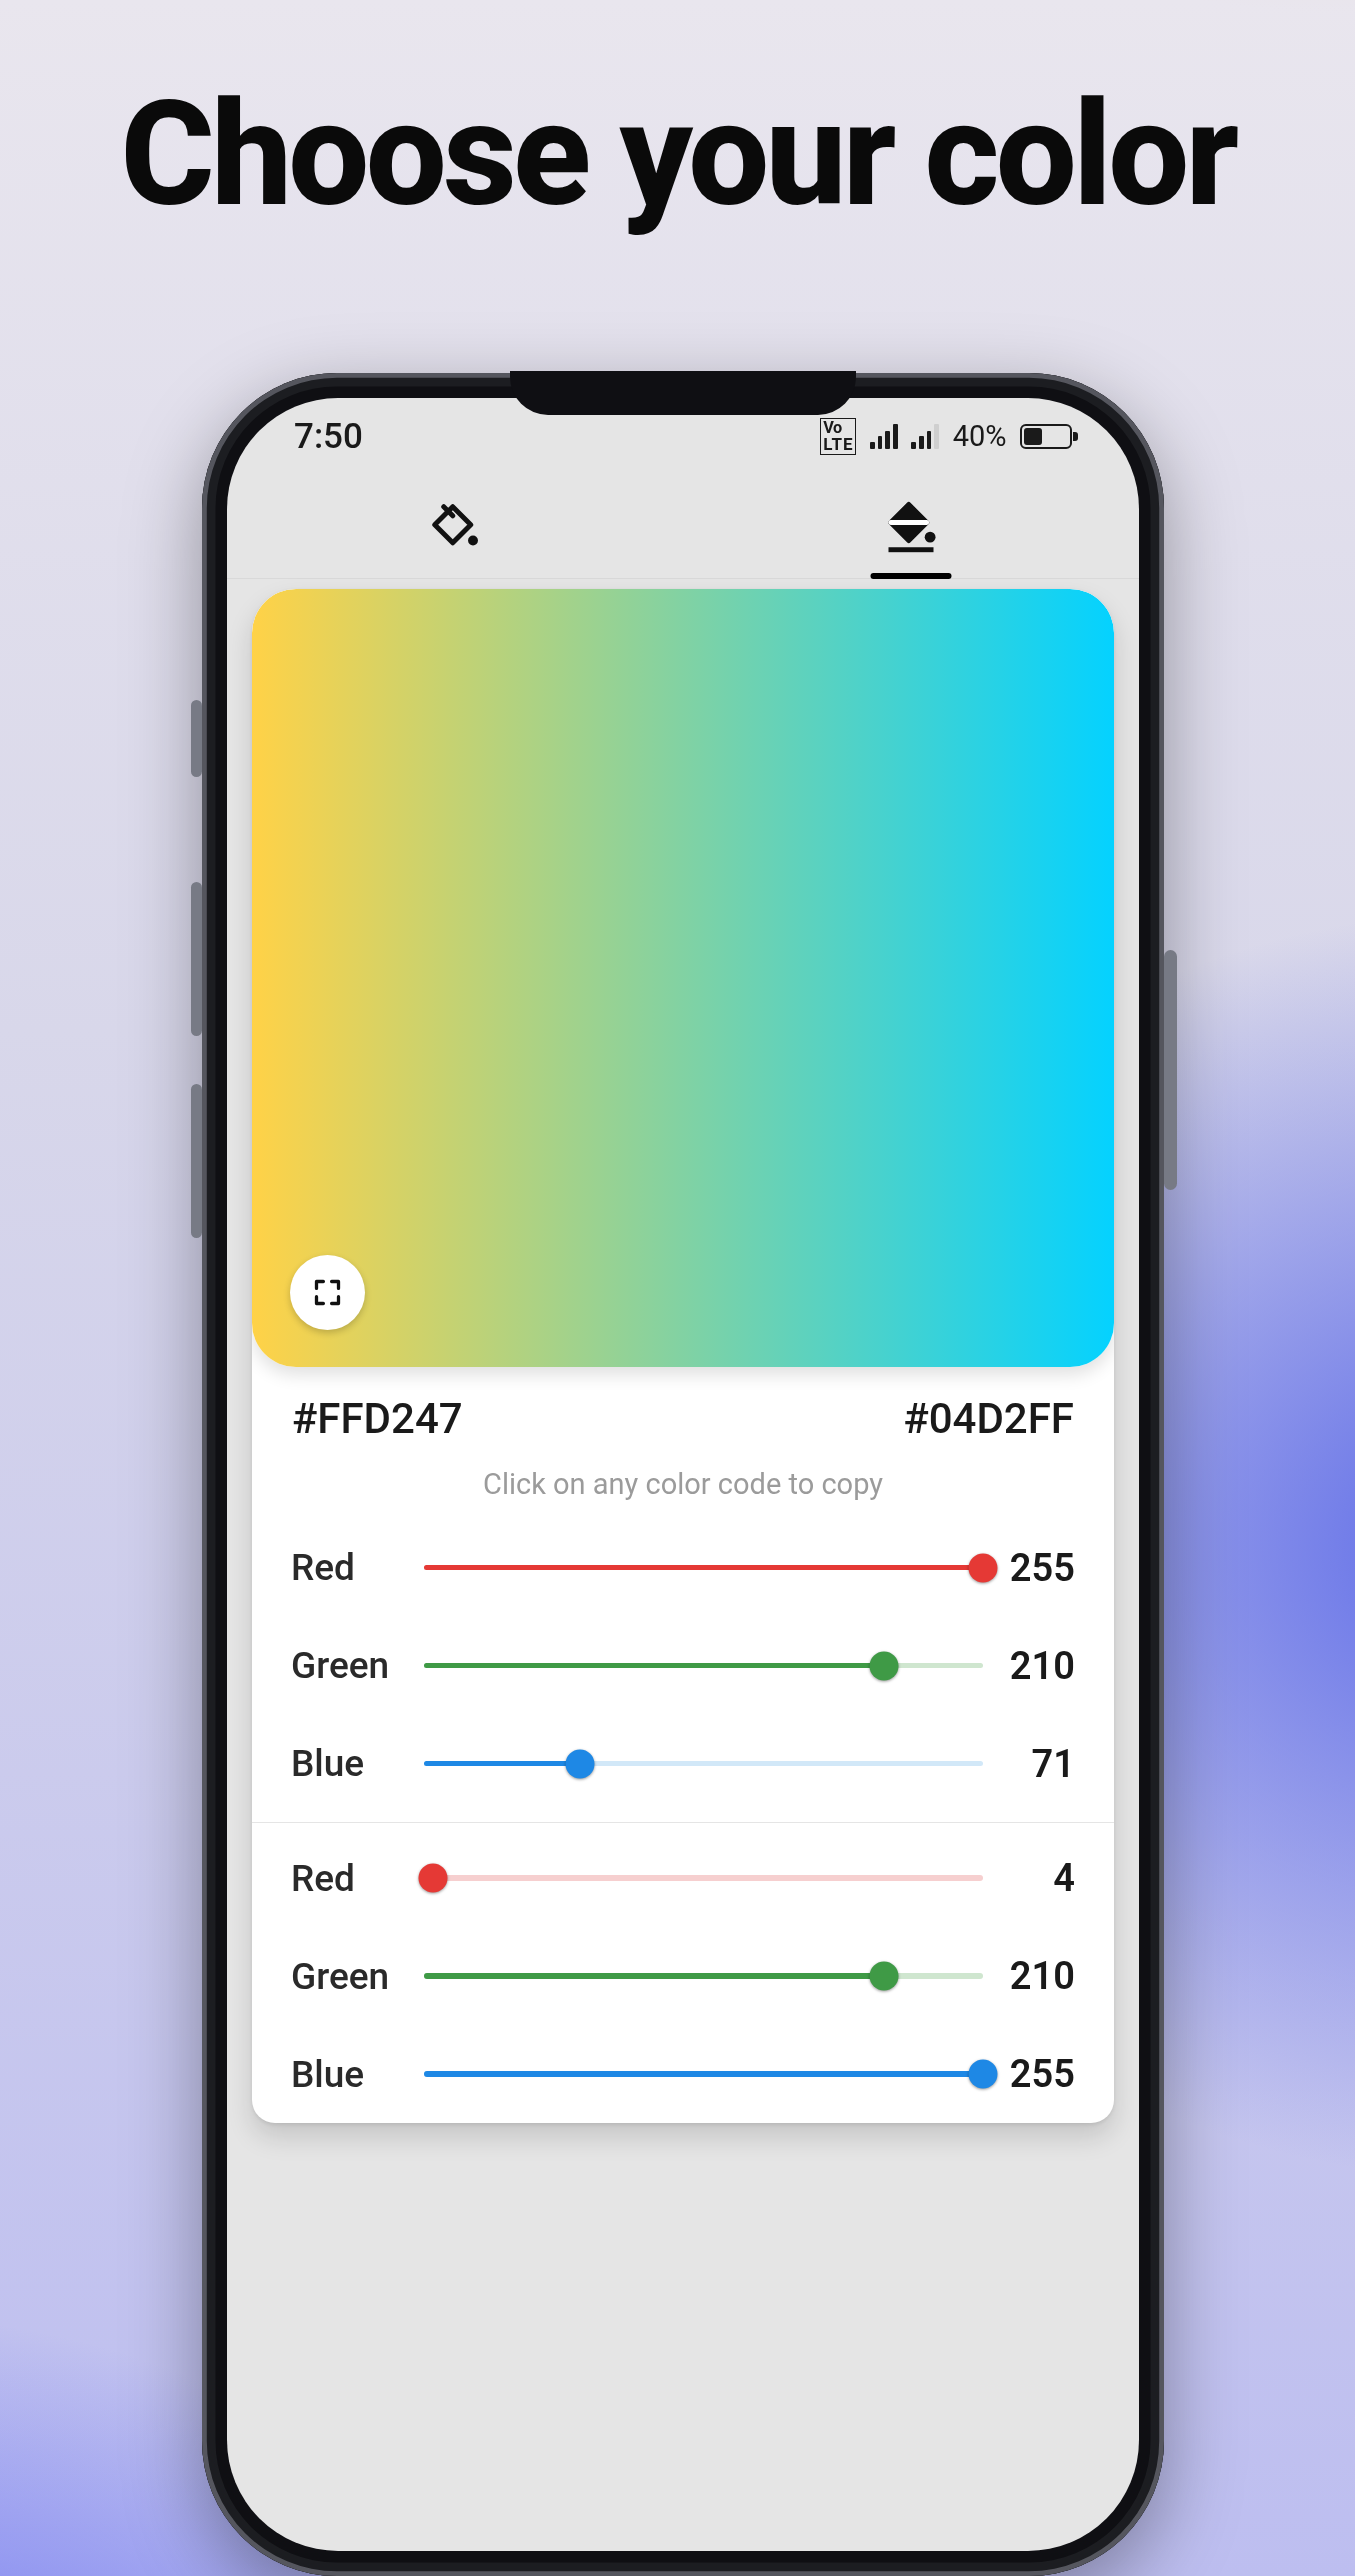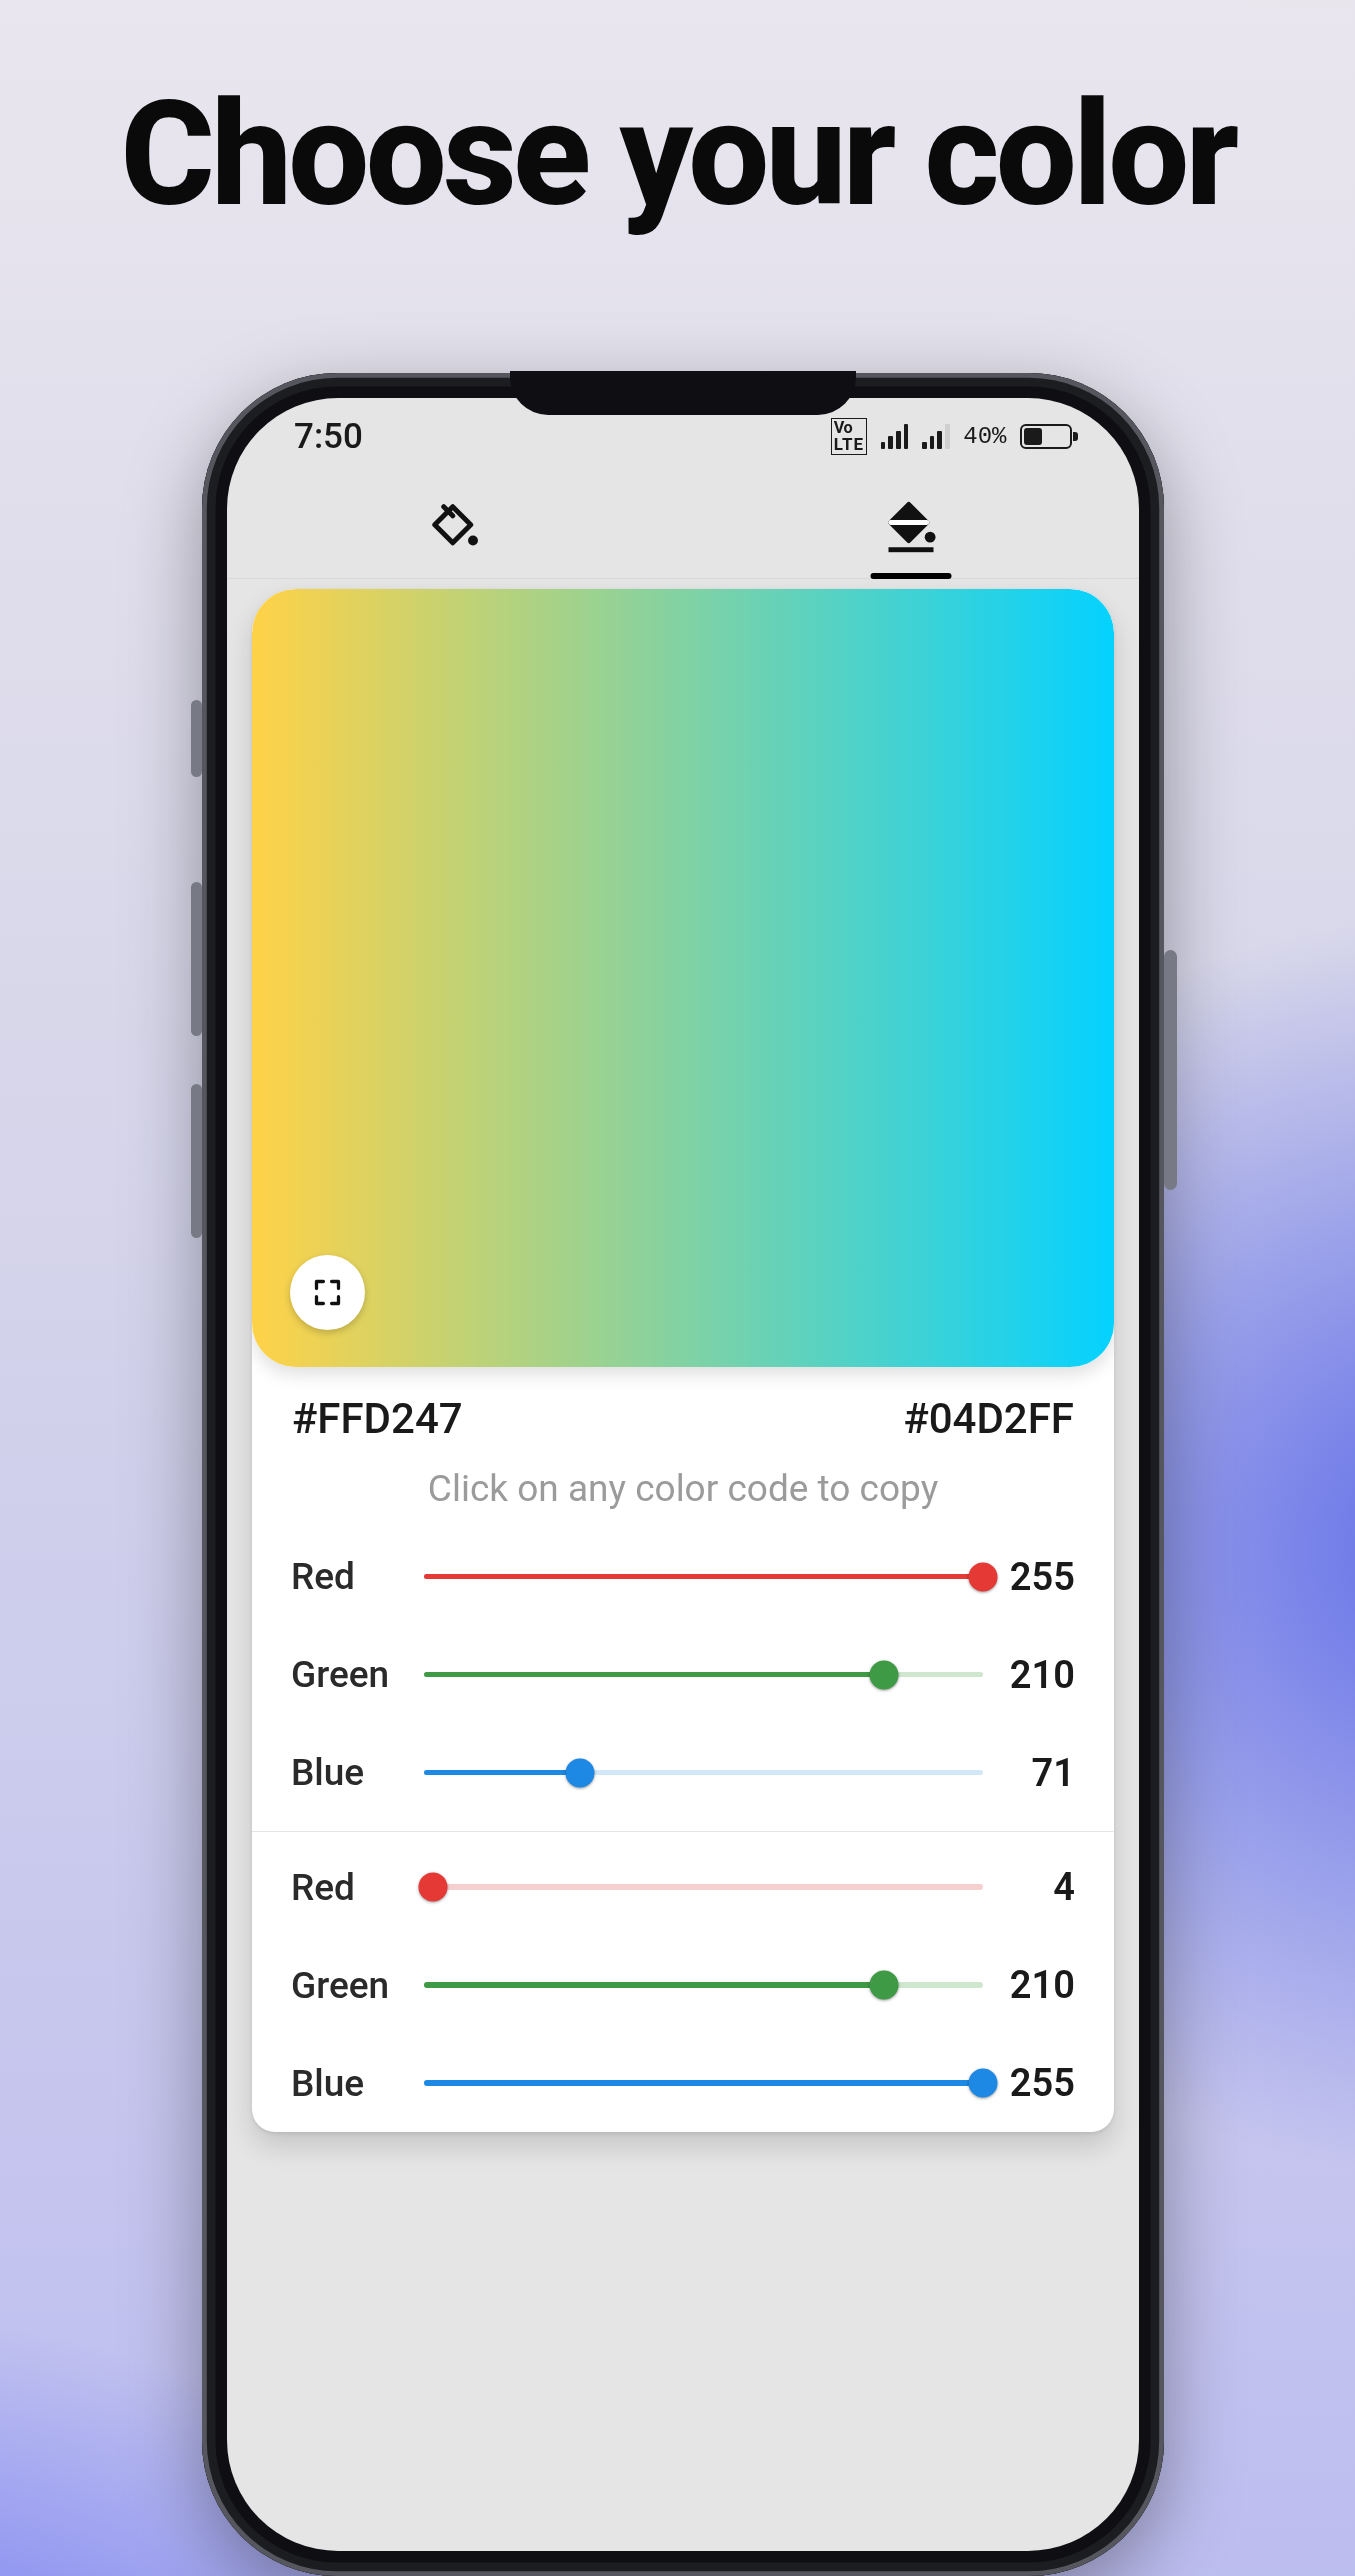--- a/index.html
+++ b/index.html
@@ -91,21 +91,21 @@
     border: 1.9px solid #1a1a1a;
     padding: 1px 1.9px;
     letter-spacing: -0.5px;
   }
   .volte .sub { display:block; font-size: 17px; letter-spacing: 1px; }
   .sig { display:flex; align-items:flex-end; gap:2.9px; height:25px; }
   .sig span { width:4.8px; background:#1a1a1a; border-radius:1px; }
   .sig span:nth-child(1){height:6.7px;} .sig span:nth-child(2){height:12.5px;}
   .sig span:nth-child(3){height:18px;} .sig span:nth-child(4){height:25px;}
   .sig.short span:nth-child(4){background:#cfcfcf;}
-  .batt-pct { font-size: 24px; font-family: Liberation Mono, monospace; }
+  .batt-pct { font-size: 29px; }
   .battery {
     width: 52px; height: 25px; border: 2.9px solid #1a1a1a; border-radius: 5.8px;
     position: relative; display:flex; align-items:center; padding:1.9px;
   }
   .battery::after {
     content:""; position:absolute; right:-7.7px; top:5.8px; width:4.8px; height:9.6px;
     background:#1a1a1a; border-radius:0 2.9px 2.9px 0;
   }
   .battery .fill { height:100%; background:#1a1a1a; border-radius:2.9px; }
 
@@ -185,21 +185,21 @@
   }
   .hex {
     font-size: 42px;
     font-weight: 500;
     color:#1a1a1a;
     cursor:pointer;
   }
   .hint {
     text-align:center;
     color:#9b9b9b;
-    font-size: 37px;
+    font-size: 29px;
     padding: 21px 0 17.3px 0;
   }
 
   .slider-group { padding: 0 39px; }
   .slider-group.sep { border-top: 1px solid rgba(0,0,0,.10); margin-top: 9.6px; padding-top: 5.8px; }
   .srow {
     display:flex;
     align-items:center;
     height: 98px;
   }

